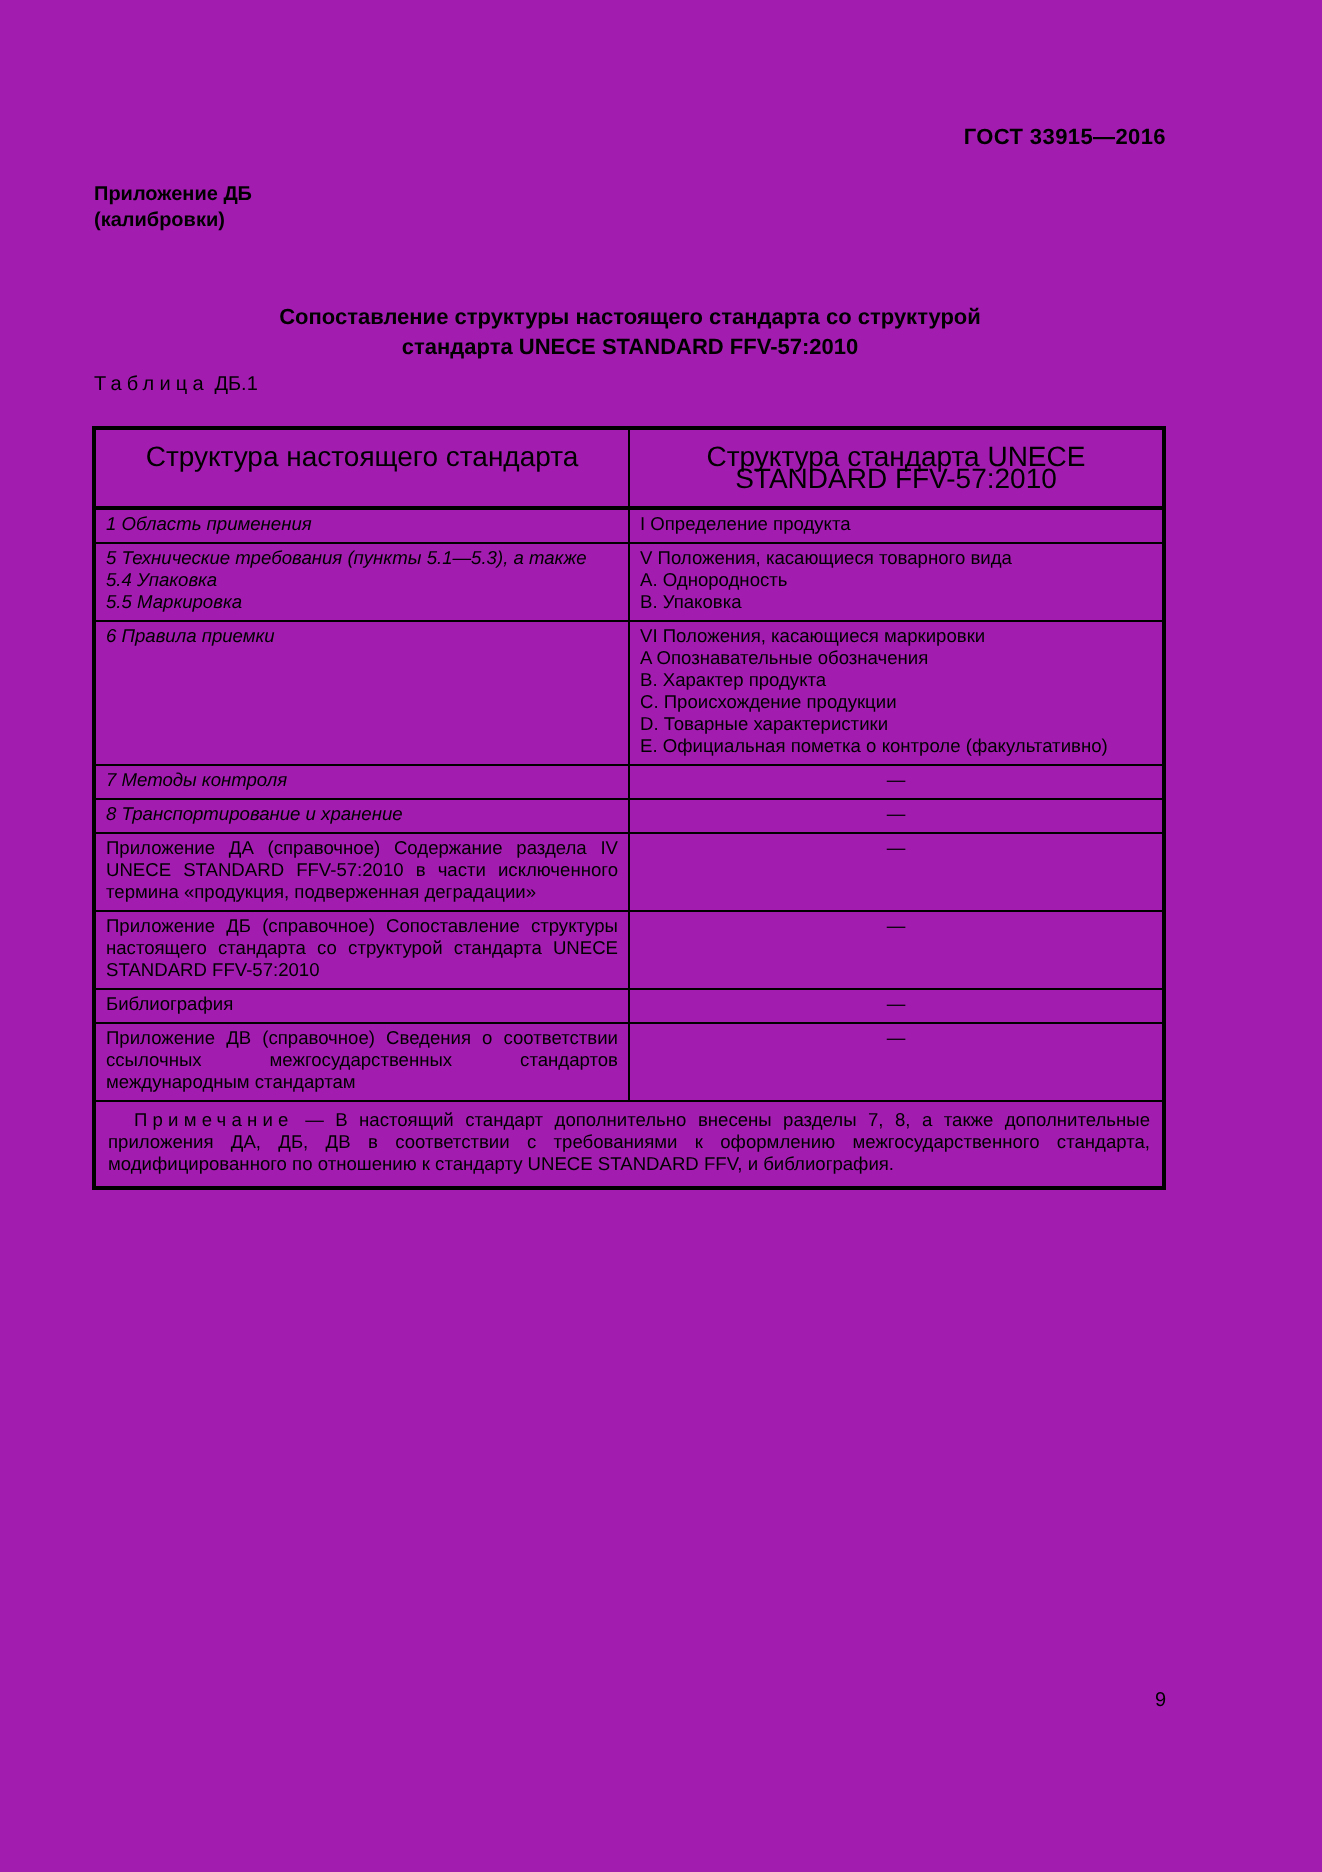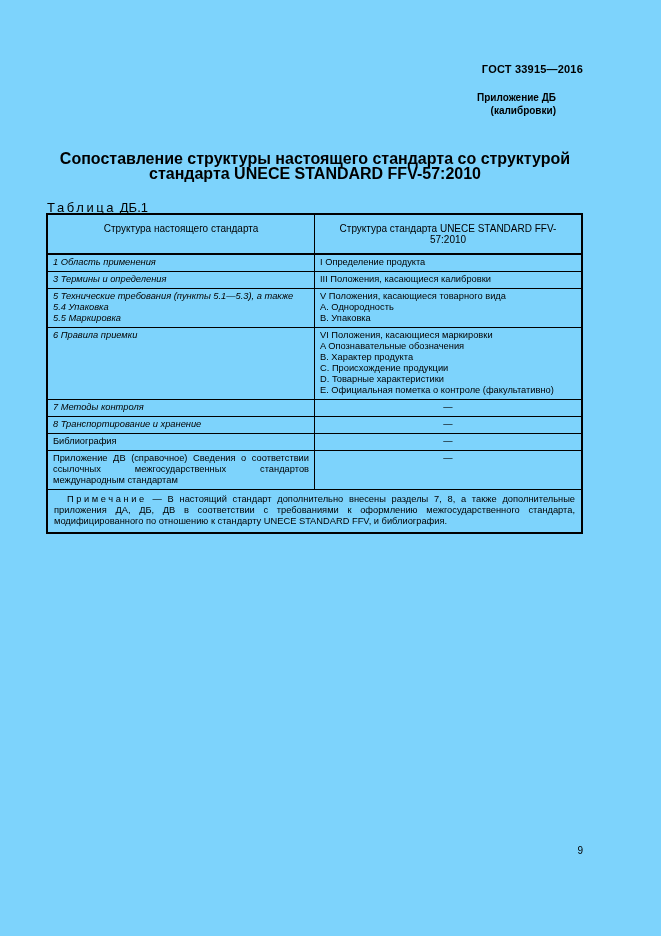--- a/index.html
+++ b/index.html
@@ -1,78 +1,78 @@
 <!DOCTYPE html>
 <html><head>
 <meta charset="utf-8">
 <style>
   * { margin: 0; padding: 0; box-sizing: border-box; }
   html, body { background: #ffffff; }
   .page {
     position: relative;
     width: 661px;
     height: 936px;
-    background: #7dd3fc;
+    background: #a21caf;
     color: #000000;
     font-family: "Liberation Sans", sans-serif;
     overflow: hidden;
   }
   .doc-code {
     position: absolute;
     top: 63px;
     left: 47px;
     width: 536px;
     text-align: right;
     font-size: 11px;
     font-weight: bold;
     letter-spacing: 0.2px;
   }
   .appendix {
     position: absolute;
     top: 91px;
-    left: 36px;
+    left: 47px;
     width: 520px;
-    text-align: right;
+    text-align: left;
     font-size: 10px;
     font-weight: bold;
     line-height: 13px;
   }
   .title {
     position: absolute;
     top: 152px;
     left: 47px;
     width: 536px;
     text-align: center;
-    font-size: 16px;
+    font-size: 11px;
     font-weight: bold;
     line-height: 14.5px;
   }
   .table-caption {
     position: absolute;
-    top: 200px;
+    top: 187px;
     left: 47px;
-    font-size: 13px;
+    font-size: 10px;
   }
   .spaced { letter-spacing: 2.6px; }
   table.cmp {
     position: absolute;
     top: 213px;
     left: 46px;
     width: 537px;
     border-collapse: collapse;
     table-layout: fixed;
     border: 2px solid #000;
   }
   table.cmp th, table.cmp td {
     border: 1px solid #000;
     vertical-align: top;
   }
   table.cmp thead th {
     font-weight: normal;
-    font-size: 10px;
+    font-size: 14px;
     text-align: center;
     padding: 8px 16px;
     border-bottom: 2.5px solid #000;
     line-height: 11px;
   }
   td.cell {
     font-size: 9.3px;
     line-height: 11px;
     padding: 2px 5px 3px 5px;
     white-space: pre-line;
@@ -126,24 +126,20 @@
         <th>Структура настоящего стандарта</th>
         <th>Структура стандарта UNECE STANDARD FFV-57:2010</th>
       </tr>
     </thead>
     <tbody>
         <tr>
           <td class="cell left italic">1  Область применения</td>
           <td class="cell right">I  Определение продукта</td>
         </tr>
         <tr>
-          <td class="cell left italic">3  Термины и определения</td>
-          <td class="cell right">III  Положения, касающиеся калибровки</td>
-        </tr>
-        <tr>
           <td class="cell left italic">5  Технические требования (пункты 5.1—5.3), а также
 5.4  Упаковка
 5.5  Маркировка</td>
           <td class="cell right">V  Положения, касающиеся товарного вида
 A.  Однородность
 B.  Упаковка</td>
         </tr>
         <tr>
           <td class="cell left italic">6  Правила приемки</td>
           <td class="cell right">VI  Положения, касающиеся маркировки
@@ -155,20 +151,28 @@
         </tr>
         <tr>
           <td class="cell left italic">7  Методы контроля</td>
           <td class="cell right dash">—</td>
         </tr>
         <tr>
           <td class="cell left italic">8  Транспортирование и хранение</td>
           <td class="cell right dash">—</td>
         </tr>
         <tr>
+          <td class="cell left">Приложение ДА (справочное)  Содержание раздела IV UNECE STANDARD FFV-57:2010 в части исключенного термина «продукция, подверженная деградации»</td>
+          <td class="cell right dash">—</td>
+        </tr>
+        <tr>
+          <td class="cell left">Приложение ДБ (справочное)  Сопоставление структуры настоящего стандарта со структурой стандарта UNECE STANDARD FFV-57:2010</td>
+          <td class="cell right dash">—</td>
+        </tr>
+        <tr>
           <td class="cell left">Библиография</td>
           <td class="cell right dash">—</td>
         </tr>
         <tr>
           <td class="cell left">Приложение ДВ (справочное)  Сведения о соответствии ссылочных межгосударственных стандартов международным стандартам</td>
           <td class="cell right dash">—</td>
         </tr>
       </tbody>
     <tbody>
       <tr>

